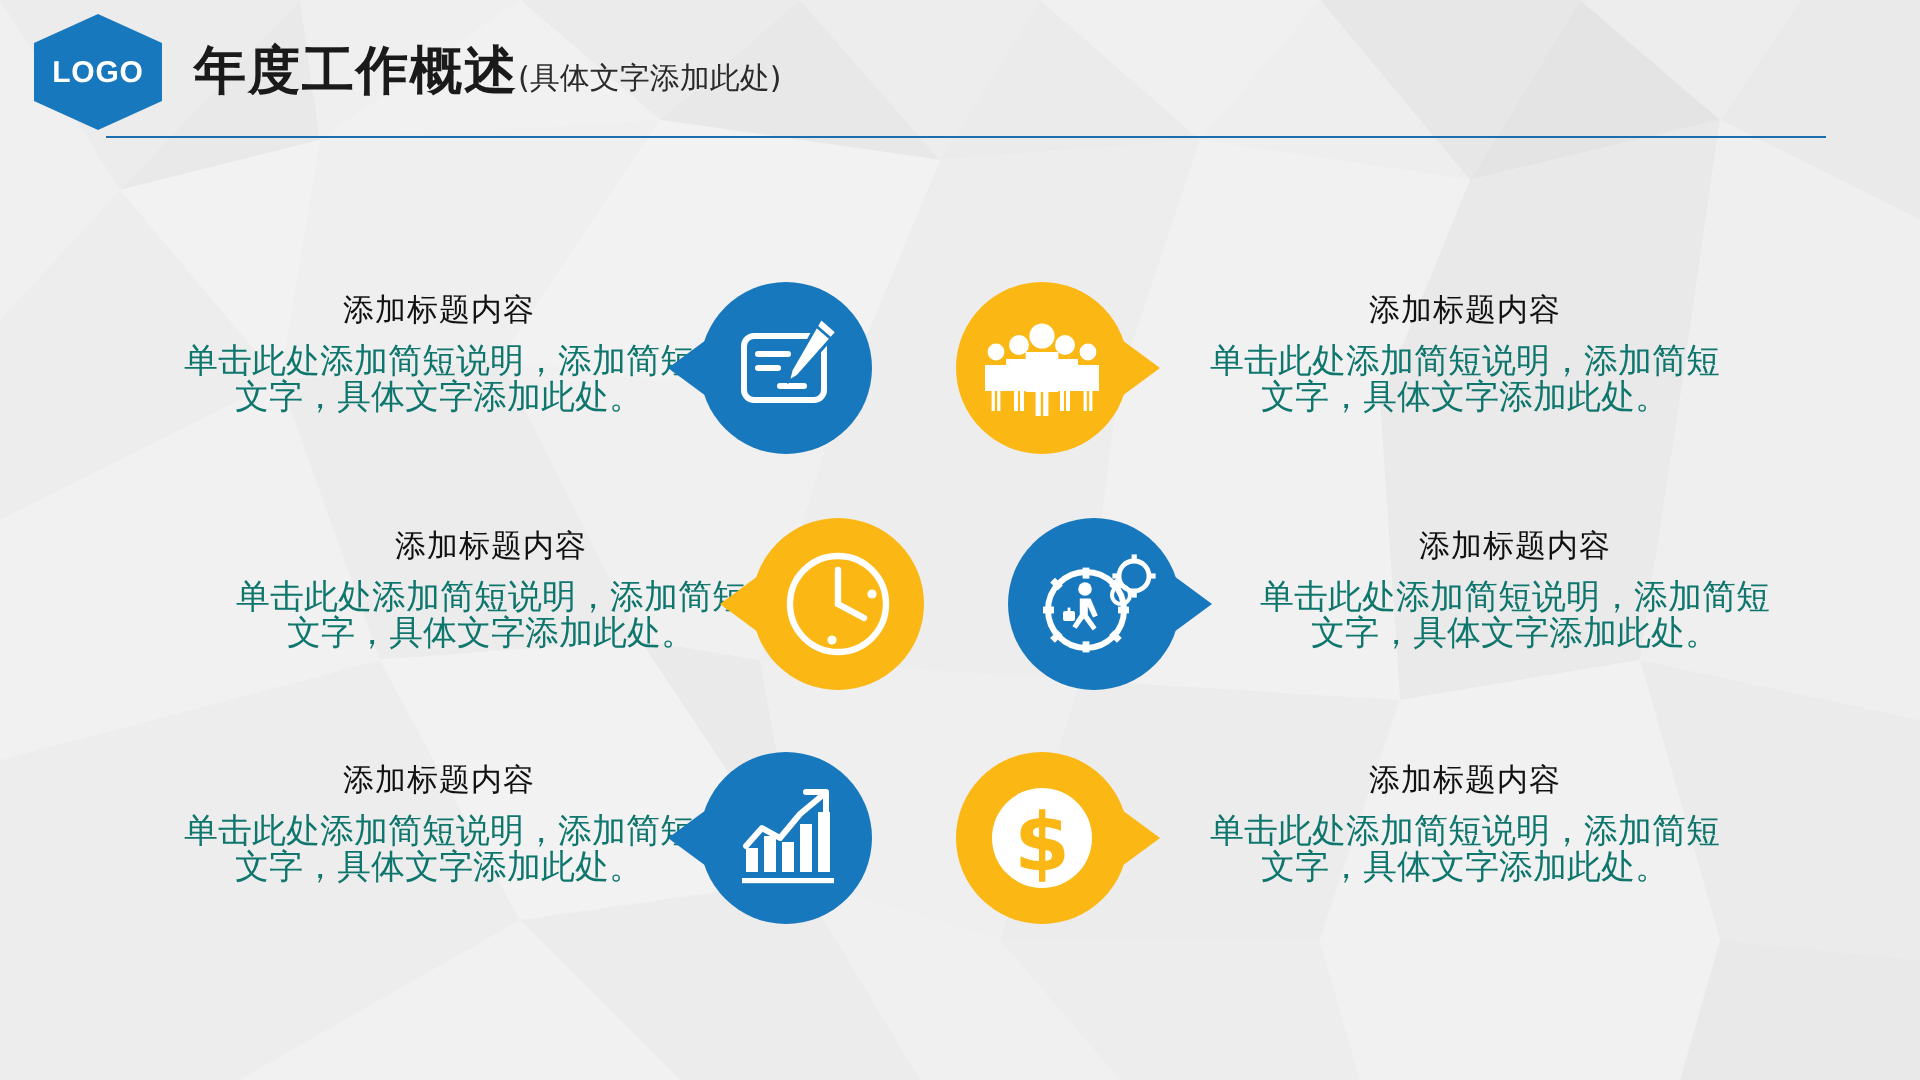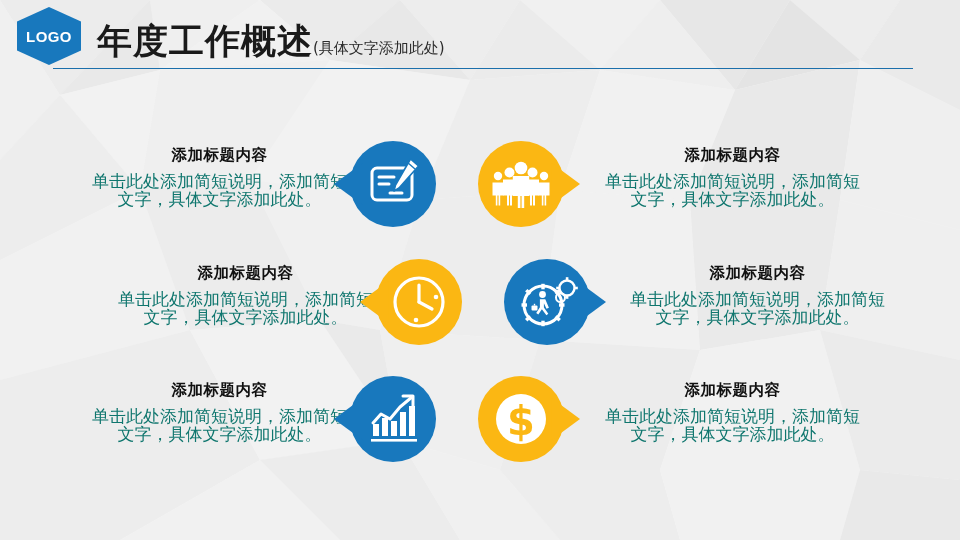--- a/index.html
+++ b/index.html
@@ -23,34 +23,34 @@
     background:#1878bd;
     clip-path:polygon(50% 0%,100% 25%,100% 75%,50% 100%,0% 75%,0% 25%);
     display:flex;align-items:center;justify-content:center;
   }
   .logo-hex span{
     color:#ffffff;font-weight:bold;font-size:15px;letter-spacing:.4px;
     font-family:"Liberation Sans",sans-serif;
   }
   .title-wrap{position:absolute;left:97px;top:18px;white-space:nowrap;}
   .title-main{
-    font-size:35px;font-weight:bold;color:#1a1a1a;letter-spacing:1px;
+    font-size:26px;font-weight:bold;color:#1a1a1a;letter-spacing:1px;
     font-family:"DejaVu Sans","Liberation Sans",sans-serif;
   }
   .title-sub{
     font-size:15px;color:#2b2b2b;letter-spacing:0px;
     font-family:"DejaVu Sans","Liberation Sans",sans-serif;
   }
   .divider{
     position:absolute;left:53px;top:68px;width:860px;height:0;
     border-top:1.6px solid #1b6fab;
   }
   .txt{position:absolute;width:255px;}
   .txt .t-title{
-    font-size:15.5px;font-weight:bold;color:#111;letter-spacing:.5px;
+    font-size:15.5px;font-weight:normal;color:#111;letter-spacing:.5px;
     text-align:center;line-height:20px;
     font-family:"DejaVu Sans","Liberation Sans",sans-serif;
   }
   .txt .t-body{
     margin-top:7px;font-size:17px;color:#0f766e;line-height:18px;
     text-align:center;
     font-family:"DejaVu Sans","Liberation Sans",sans-serif;
   }
   .txt.left .t-title{text-align:center;}
   .txt.left .t-body{text-align:center;}

